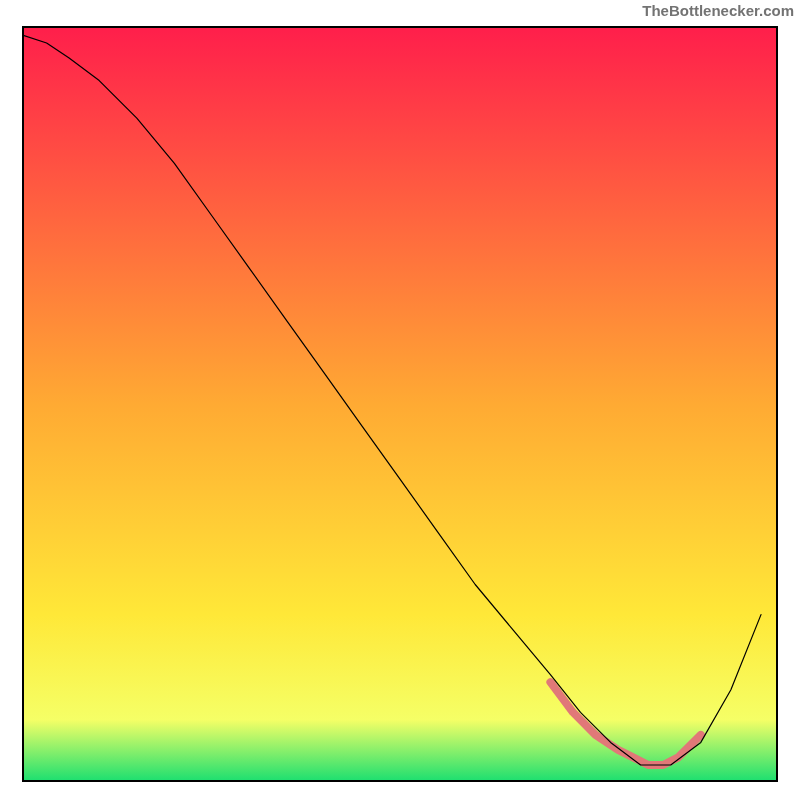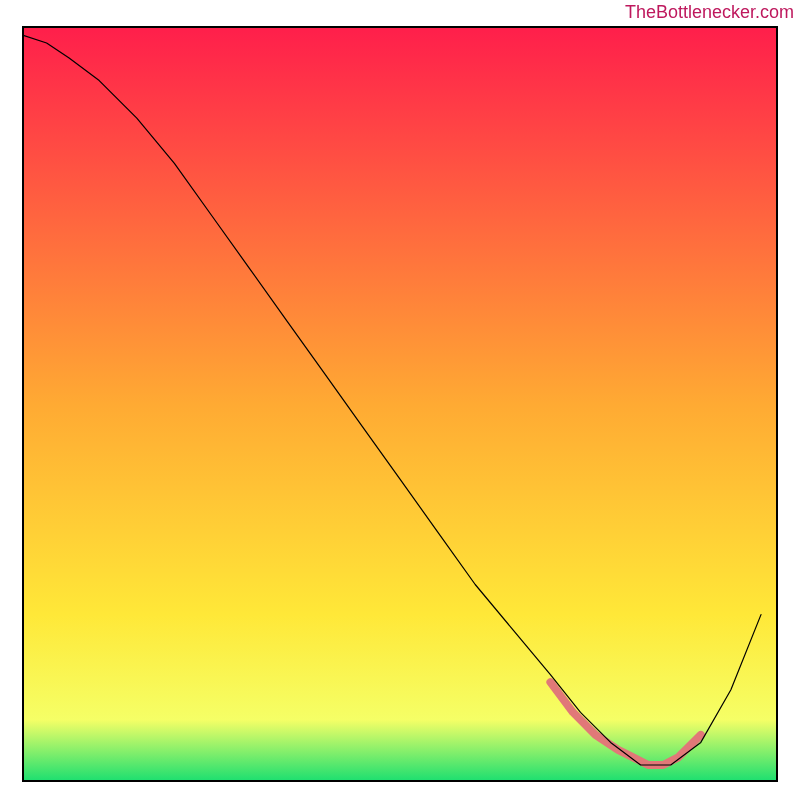--- a/index.html
+++ b/index.html
@@ -1,17 +1,17 @@
 <!DOCTYPE html>
 <html><head>
 <meta charset="utf-8">
 <style>
 html,body{margin:0;padding:0;width:800px;height:800px;background:#fff;font-family:Arial,Helvetica,sans-serif}
 .wrap{position:relative;width:800px;height:800px}
-.attrib{position:absolute;top:2px;right:6px;font-size:18px;color:#be185d;font-weight:400}
+.attrib{position:absolute;top:2px;right:6px;font-size:15px;color:#737373;font-weight:700}
 .frame{position:absolute;left:22px;top:26px;width:756px;height:756px;border:2px solid #000;box-sizing:border-box;overflow:hidden}
 .grad{position:absolute;inset:0}
 .curve{position:absolute;inset:0}
 </style>
 </head>
 <body>
 <div class="wrap">
 
 <div class="attrib">TheBottlenecker.com</div>
 

